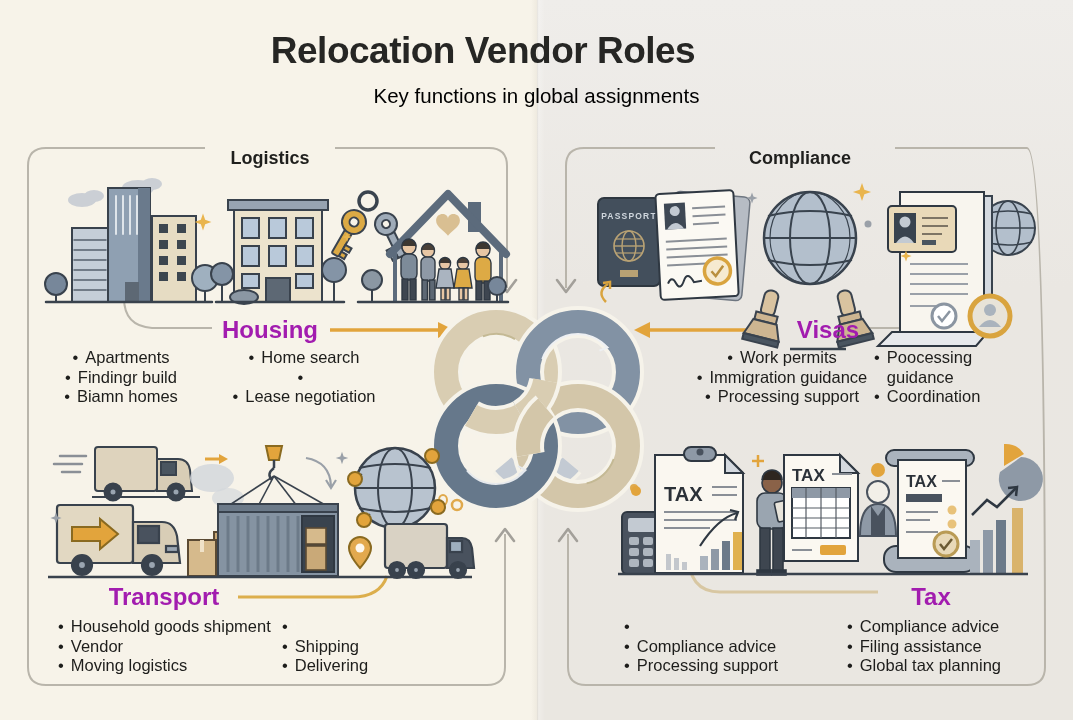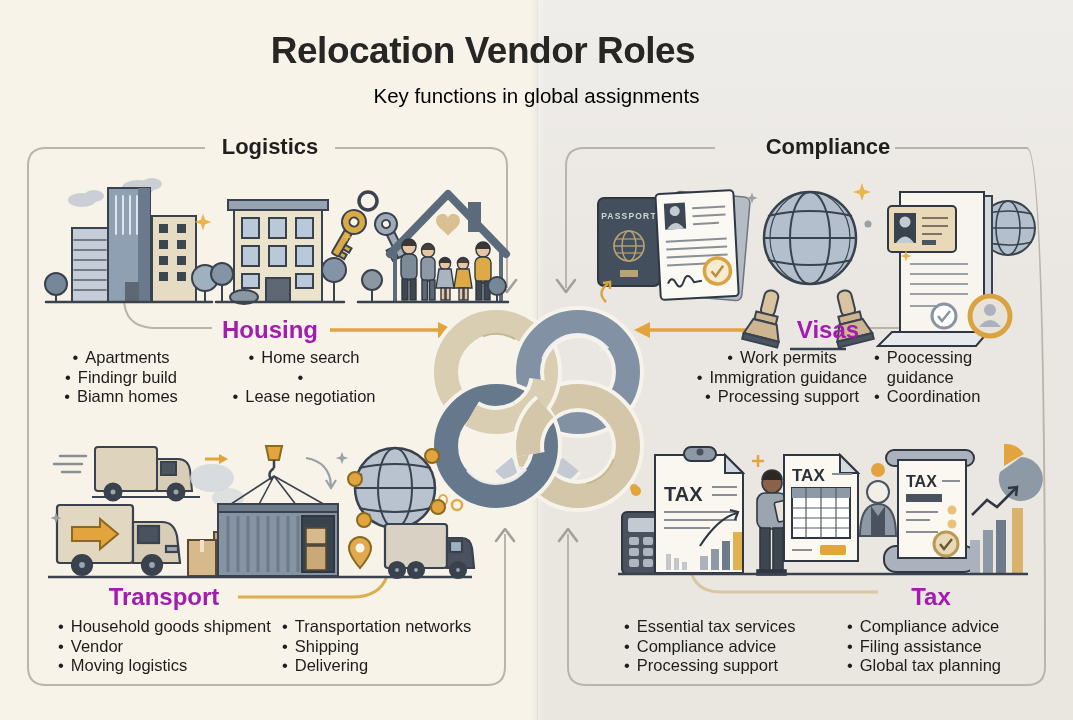--- a/index.html
+++ b/index.html
@@ -7,21 +7,21 @@
        font-family:"Liberation Sans",sans-serif;color:#232321;}
   .bg-left{position:absolute;left:0;top:0;width:537px;height:720px;background:#f7f3e9;}
   .bg-right{position:absolute;left:537px;top:0;width:536px;height:720px;
             background:linear-gradient(180deg,#efedea 0%,#eae7e2 40%,#eae7e1 100%);}
   .seam{position:absolute;left:531px;top:0;width:14px;height:720px;
         background:linear-gradient(90deg,rgba(120,110,90,0.00),rgba(120,110,90,0.07) 45%,rgba(255,255,255,0.25) 55%,rgba(255,255,255,0) 100%);}
   .abs{position:absolute;}
   .title{left:0;top:30px;width:966px;text-align:center;font-size:37px;font-weight:700;
          letter-spacing:-0.5px;color:#262624;}
   .subtitle{left:0;top:84px;width:1073px;text-align:center;font-size:20.5px;color:#000000;}
-  .legend{font-size:22px;font-weight:700;text-align:center;color:#1f1f1d;}
+  .legend{font-size:18px;font-weight:700;text-align:center;color:#1f1f1d;margin-top:14px;}
   .sublabel{font-size:24px;font-weight:700;text-align:center;color:#a21caf;}
   .col{position:absolute;font-size:16.5px;line-height:19.5px;color:#1d1d1b;}
   .li{display:flex;}
   .col.center .li{justify-content:center;}
   .col.left .li{justify-content:flex-start;}
   .dot{margin-right:7px;}
   svg{position:absolute;left:0;top:0;}
   svg text{font-family:"Liberation Sans",sans-serif;}
 </style>
 </head>
@@ -534,21 +534,21 @@
       <rect x="1012" y="508" width="11" height="66" fill="#d9b36b"></rect>
     </g>
     <line x1="618" y1="574" x2="1028" y2="574" stroke="#39424d" stroke-width="2.5"></line>
   </g>
 </svg>
 
 <div class="abs title">Relocation Vendor Roles</div>
 <div class="abs subtitle">Key functions in global assignments</div>
 
 <div class="abs legend" style="left:150px;top:134px;width:240px;">Logistics</div>
-<div class="abs legend" style="left:708px;top:134px;width:240px;">Compliance</div>
+<div class="abs legend" style="left:680px;top:134px;width:240px;">Compliance</div>
 
 <div class="abs sublabel" style="left:150px;top:316px;width:240px;">Housing</div>
 <div class="abs sublabel" style="left:708px;top:316px;width:240px;">Visas</div>
 <div class="abs sublabel" style="left:44px;top:583px;width:240px;">Transport</div>
 <div class="abs sublabel" style="left:811px;top:583px;width:240px;">Tax</div>
 
 <div class="col center" style="left:36px;top:348px;width:170px;">
   <div class="li">
       <span class="dot">•</span>
       <span>Apartments</span>
@@ -611,36 +611,34 @@
       <span>Vendor</span>
     </div>
   <div class="li">
       <span class="dot">•</span>
       <span>Moving logistics</span>
     </div>
 </div>
 <div class="col left" style="left:282px;top:617px;width:220px;">
   <div class="li">
       <span class="dot">•</span>
-      <span>Transportation networks</span>
     </div>
   <div class="li">
       <span class="dot">•</span>
       <span>Shipping</span>
     </div>
   <div class="li">
       <span class="dot">•</span>
       <span>Delivering</span>
     </div>
 </div>
 
 <div class="col left" style="left:624px;top:617px;width:220px;">
   <div class="li">
       <span class="dot">•</span>
-      <span>Essential tax services</span>
     </div>
   <div class="li">
       <span class="dot">•</span>
       <span>Compliance advice</span>
     </div>
   <div class="li">
       <span class="dot">•</span>
       <span>Processing support</span>
     </div>
 </div>

